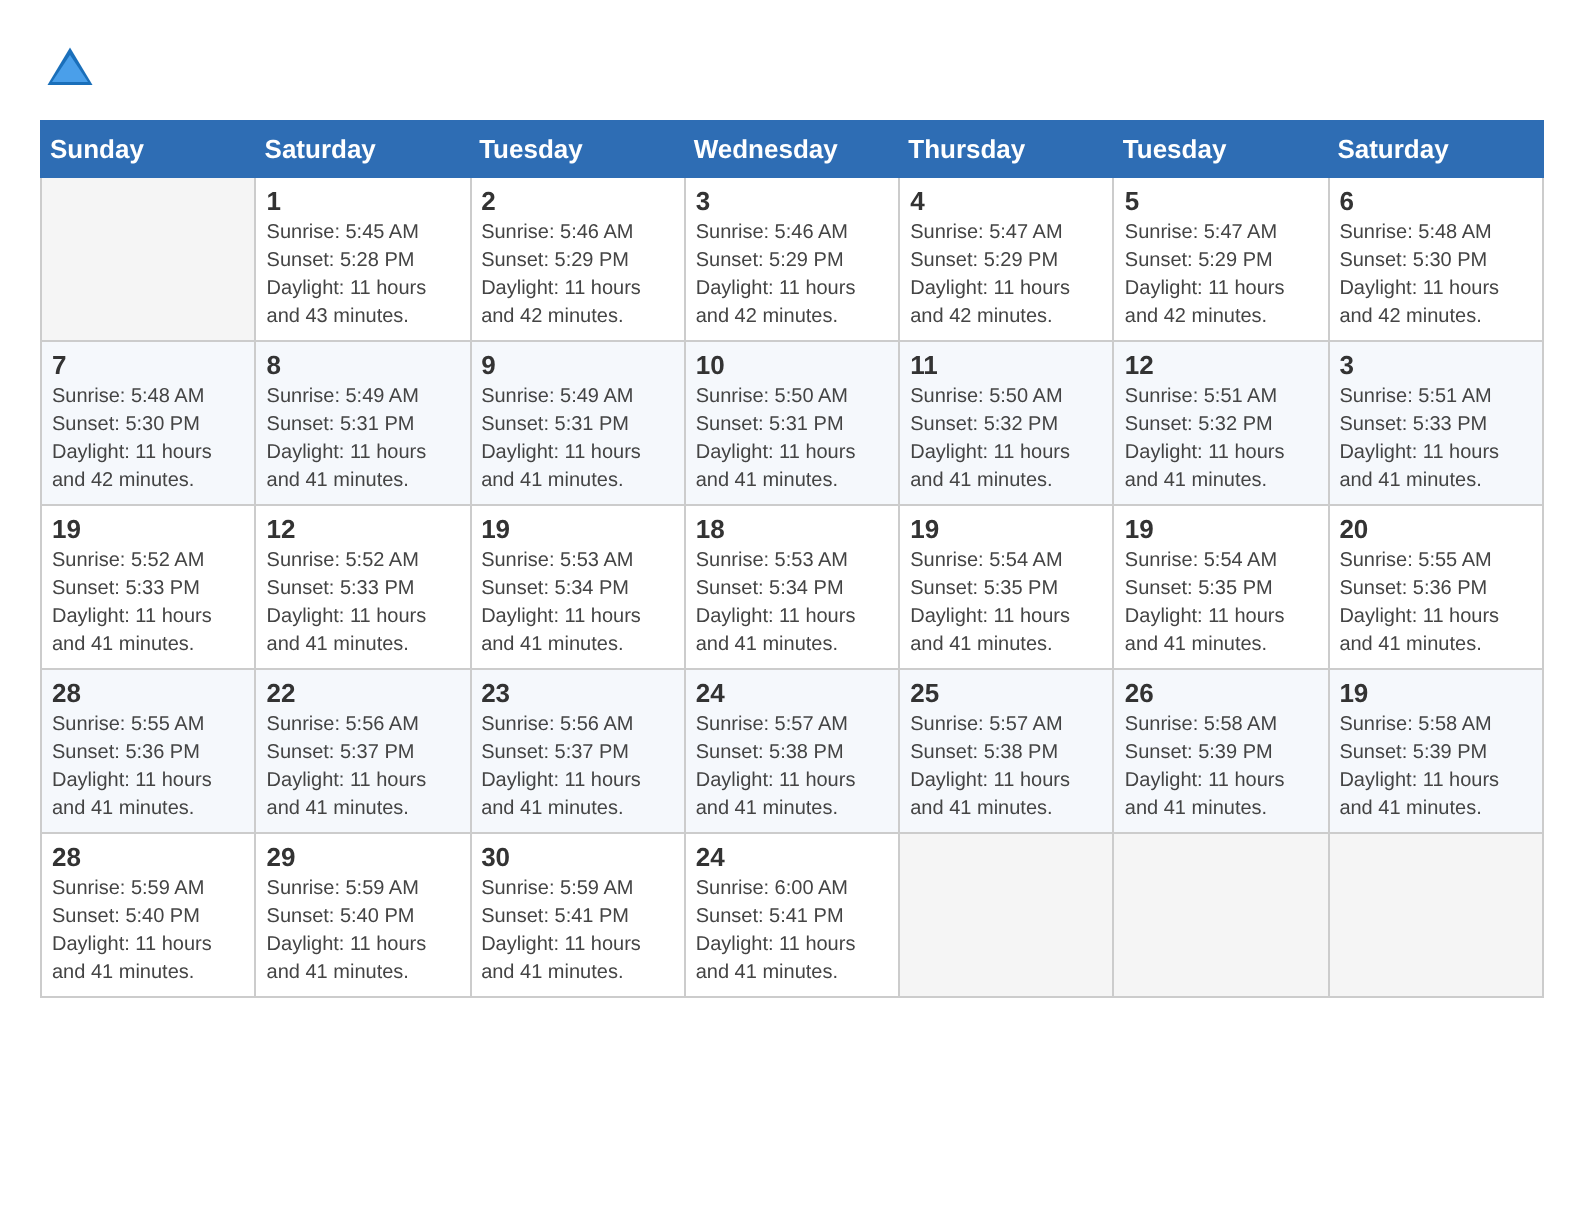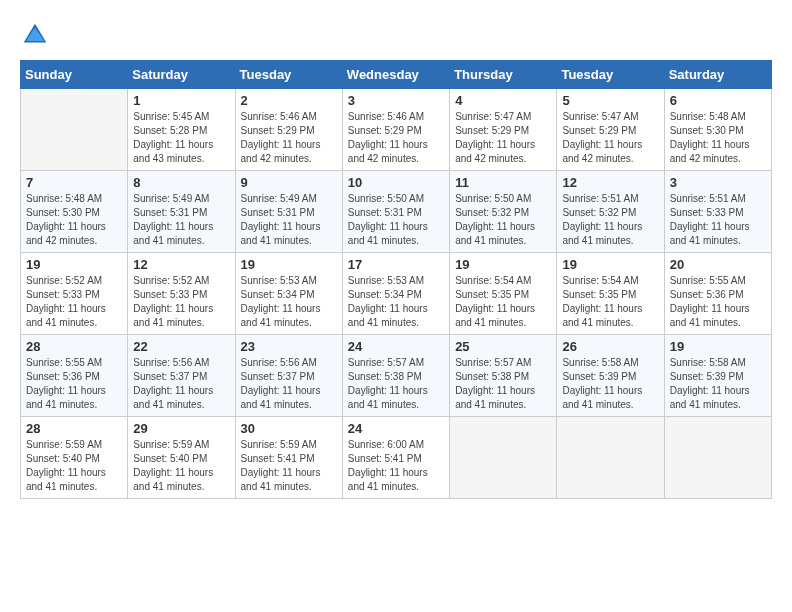--- a/index.html
+++ b/index.html
@@ -191,21 +191,21 @@
         </td>
         <td>
           <span class="day-num">12</span>
           <div class="day-info">Sunrise: 5:52 AM<br>Sunset: 5:33 PM<br>Daylight: 11 hours and 41 minutes.</div>
         </td>
         <td>
           <span class="day-num">19</span>
           <div class="day-info">Sunrise: 5:53 AM<br>Sunset: 5:34 PM<br>Daylight: 11 hours and 41 minutes.</div>
         </td>
         <td>
-          <span class="day-num">17</span>
+          <span class="day-num">18</span>
           <div class="day-info">Sunrise: 5:53 AM<br>Sunset: 5:34 PM<br>Daylight: 11 hours and 41 minutes.</div>
         </td>
         <td>
           <span class="day-num">19</span>
           <div class="day-info">Sunrise: 5:54 AM<br>Sunset: 5:35 PM<br>Daylight: 11 hours and 41 minutes.</div>
         </td>
         <td>
           <span class="day-num">19</span>
           <div class="day-info">Sunrise: 5:54 AM<br>Sunset: 5:35 PM<br>Daylight: 11 hours and 41 minutes.</div>
         </td>

